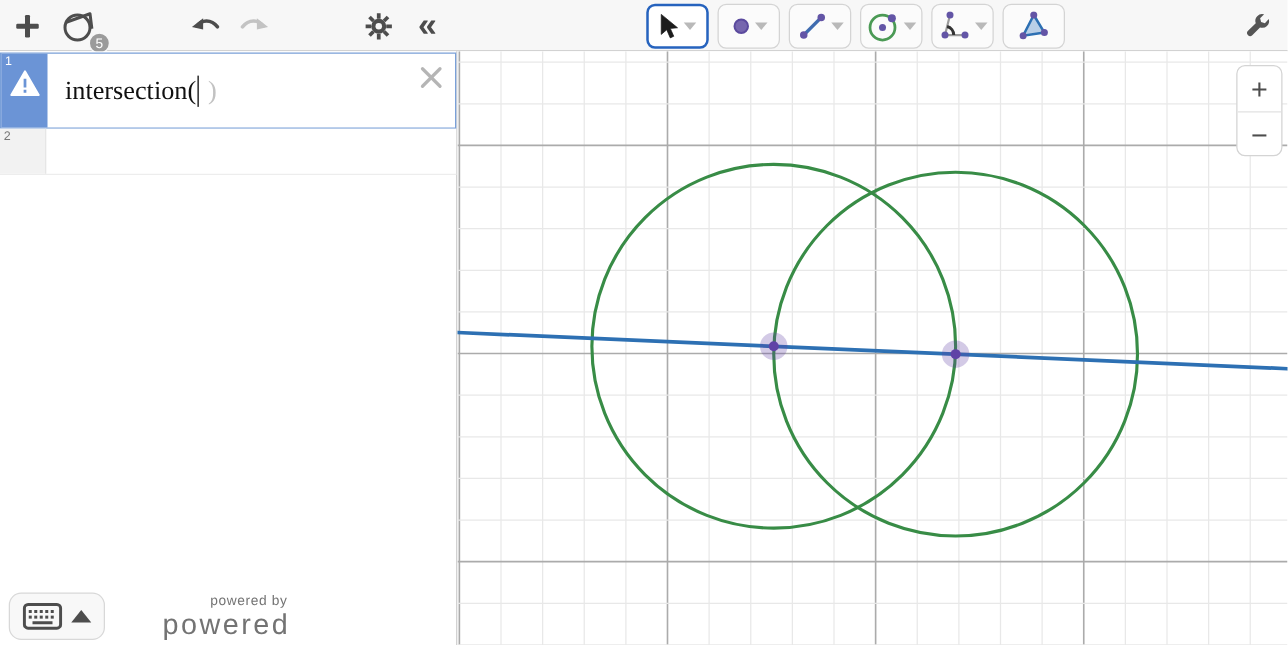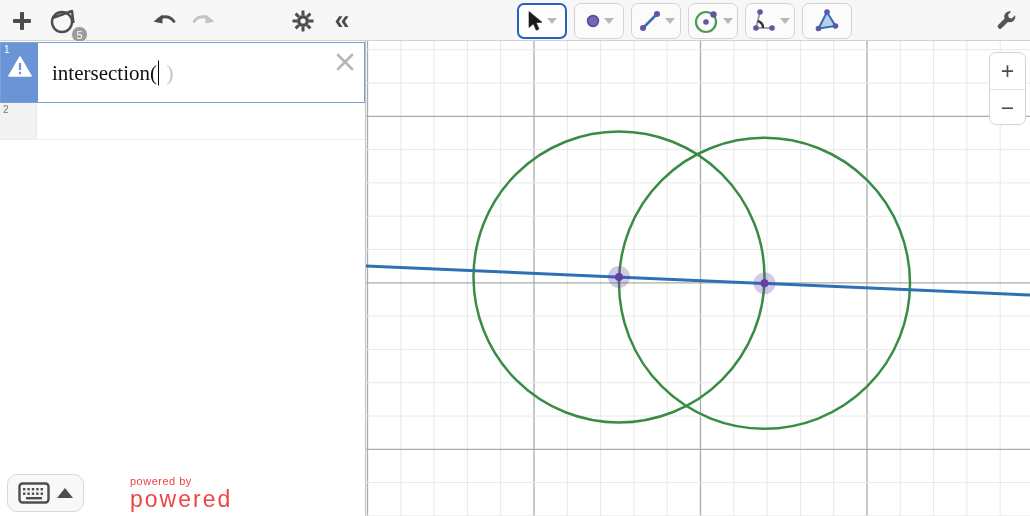--- a/index.html
+++ b/index.html
@@ -45,22 +45,22 @@
   #row2-gutter { width:37px; height:100%; background:#f2f2f2; border-right:1px solid #e6e6e6;
     position:relative; flex:none; }
   #row2-gutter .row-num { color:#777; }
 
   #kbd-btn { position:absolute; left:7px; top:433px; width:77px; height:38px;
     background:#f8f8f8; border:1px solid #d8d8d8; border-radius:10px;
     display:flex; align-items:center; justify-content:center; gap:7px; cursor:pointer; }
   .tri-up { width:0; height:0; border-left:8px solid transparent; border-right:8px solid transparent;
     border-bottom:10px solid #4d4d4d; }
 
-  #branding { position:absolute; left:130px; top:434px; width:100px; text-align:left;
-    color:#ef4444; user-select:none; }
+  #branding { position:absolute; left:130px; top:434px; width:100px; text-align:right;
+    color:#737373; user-select:none; }
   #powered-by { font-size:11px; letter-spacing:0.5px; }
   #brand-name { font-size:23px; letter-spacing:2px; line-height:1.05; }
 
   
   #graph { position:absolute; left:366px; top:41px; width:664px; height:475px; background:#fff; }
   #graph svg { display:block; }
 
   #zoom-ctl { position:absolute; left:989px; top:52px; width:37px; height:73px;
     background:#fff; border:1px solid #d4d4d4; border-radius:7px; overflow:hidden; }
   .zoom-cell { width:100%; height:36px; display:flex; align-items:center; justify-content:center;

